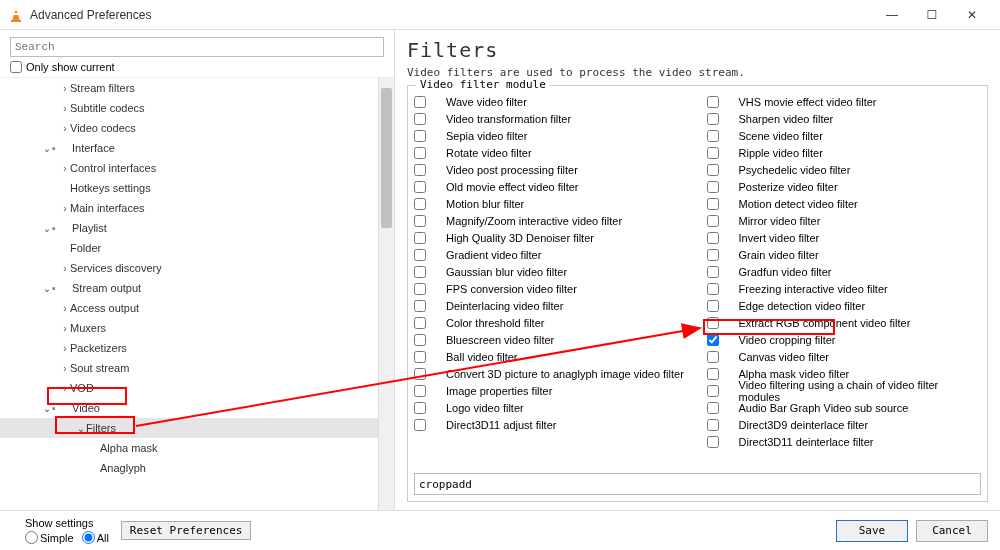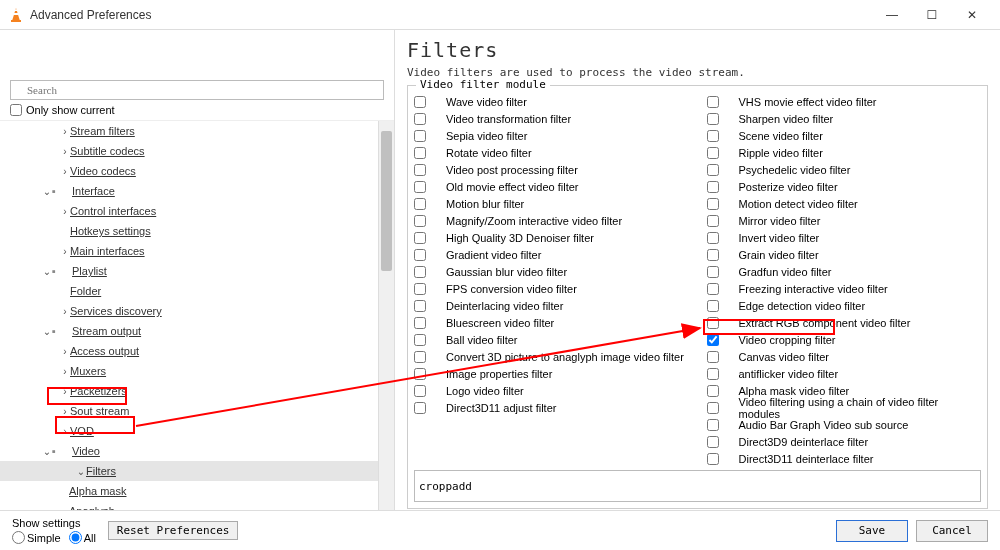--- a/index.html
+++ b/index.html
@@ -9,49 +9,49 @@
   .titlebar-icon { width: 16px; height: 16px; margin-right: 6px; }
   .titlebar-icon svg { width: 16px; height: 16px; }
   .titlebar-title { flex: 1; }
   .win-controls { display: flex; gap: 0; }
   .win-btn { width: 40px; height: 28px; display: flex; align-items: center; justify-content: center; font-size: 12px; }
 
   .content { display: flex; height: calc(100% - 30px - 40px); }
 
   .sidebar { width: 395px; border-right: 1px solid #ddd; display: flex; flex-direction: column; padding: 6px 0 0 0; }
   .sidebar-top { padding: 0 10px; }
-  .search { width: 100%; height: 20px; border: 1px solid #bbb; font-size: 11px; padding: 0 16px; color: #888; font-family: Liberation Serif, serif; margin-top: 44px; }
+  .search { width: 100%; height: 20px; border: 1px solid #bbb; font-size: 11px; padding: 0 4px; color: #888; font-family: Liberation Mono, monospace; }
   .only-current { display: flex; align-items: center; gap: 4px; font-size: 11px; margin-top: 4px; font-family: monospace; }
   .only-current input { width: 12px; height: 12px; }
   .tree { flex: 1; overflow: hidden; margin-top: 4px; border-top: 1px solid #eee; position: relative; padding-right: 16px; }
   .scrollbar { position: absolute; right: 0; top: 0; bottom: 0; width: 16px; background: #f0f0f0; border-left: 1px solid #ddd; }
   .scrollbar-thumb { position: absolute; left: 2px; right: 2px; top: 10px; height: 140px; background: #c0c0c0; border-radius: 2px; }
   .tree-item { display: flex; align-items: center; height: 20px; font-size: 11px; color: #333; }
   .tree-item .chev { width: 10px; display: inline-block; text-align: center; color: #555; font-size: 10px; }
-  .tree-item .label { white-space: nowrap; text-decoration: underline; }
+  .tree-item .label { white-space: nowrap; }
   .tree-item.sel { background: #e5e5e5; }
   .indent0 { padding-left: 60px; }
   .indent-top { padding-left: 42px; }
   .indent-top .folder-icon { width: 16px; margin-right: 4px; }
   .indent1 { padding-left: 76px; }
-  .indent2 { padding-left: 59px; }
+  .indent2 { padding-left: 90px; }
 
   .main { flex: 1; padding: 8px 12px 8px 12px; overflow: hidden; display: flex; flex-direction: column; }
   .main-title { font-family: monospace; font-size: 20px; color: #333; letter-spacing: 1px; margin-bottom: 4px; }
   .main-desc { font-family: monospace; font-size: 11px; color: #333; margin-bottom: 6px; }
   .fieldset { border: 1px solid #ccc; flex: 1; padding: 8px 6px 6px 6px; position: relative; display: flex; flex-direction: column; }
   .legend { position: absolute; top: -8px; left: 8px; background: #fff; padding: 0 4px; font-family: monospace; font-size: 11px; }
   .filter-cols { flex: 1; display: flex; gap: 18px; }
   .filter-col { flex: 1; display: flex; flex-direction: column; gap: 2px; }
   .cb-row { display: flex; align-items: center; gap: 20px; font-family: monospace; font-size: 11px; height: 15px; }
   .cb-row input { width: 12px; height: 12px; }
-  .bottom-input { margin-top: 4px; border: 1px solid #bbb; height: 32px; font-family: monospace; font-size: 11px; padding: 0 4px; }
+  .bottom-input { margin-top: 4px; border: 1px solid #bbb; height: 22px; font-family: monospace; font-size: 11px; padding: 0 4px; }
 
   .footer { height: 40px; border-top: 1px solid #ddd; display: flex; align-items: center; padding: 0 12px; font-size: 11px; }
-  .show-settings { display: flex; flex-direction: column; gap: 2px; font-family: monospace; }
+  .show-settings { display: flex; flex-direction: column; gap: 2px; font-family: monospace; margin-left: 13px; }
   .radio-row { display: flex; align-items: center; gap: 8px; }
   .radio-row label { display: flex; align-items: center; gap: 2px; }
   .reset-btn { margin-left: 12px; padding: 2px 8px; border: 1px solid #aaa; background: #f0f0f0; font-family: monospace; font-size: 11px; }
   .footer-spacer { flex: 1; }
   .save-btn, .cancel-btn { width: 72px; height: 22px; border: 1px solid #aaa; background: #f0f0f0; font-family: monospace; font-size: 11px; margin-left: 8px; }
   .save-btn { border: 1px solid #2a6fd6; }
 
   
   .redbox { position: absolute; border: 2px solid red; pointer-events: none; z-index: 100; }
   svg.arrow { position: absolute; z-index: 99; pointer-events: none; }
@@ -230,20 +230,24 @@
             <label class="cb-row">
               <input type="checkbox" style="">
               <span>FPS conversion video filter</span>
             </label>
             <label class="cb-row">
               <input type="checkbox" style="">
               <span>Deinterlacing video filter</span>
             </label>
             <label class="cb-row">
               <input type="checkbox" style="">
+              <span>Color threshold filter</span>
+            </label>
+            <label class="cb-row">
+              <input type="checkbox" style="">
               <span>Bluescreen video filter</span>
             </label>
             <label class="cb-row">
               <input type="checkbox" style="">
               <span>Ball video filter</span>
             </label>
             <label class="cb-row">
               <input type="checkbox" style="">
               <span>Convert 3D picture to anaglyph image video filter</span>
             </label>
@@ -317,24 +321,20 @@
               <input type="checkbox" style="">
               <span>Extract RGB component video filter</span>
             </label>
             <label class="cb-row">
               <input type="checkbox" checked="" style="">
               <span>Video cropping filter</span>
             </label>
             <label class="cb-row">
               <input type="checkbox" style="">
               <span>Canvas video filter</span>
-            </label>
-            <label class="cb-row">
-              <input type="checkbox" style="">
-              <span>antiflicker video filter</span>
             </label>
             <label class="cb-row">
               <input type="checkbox" style="">
               <span>Alpha mask video filter</span>
             </label>
             <label class="cb-row">
               <input type="checkbox" style="">
               <span>Video filtering using a chain of video filter modules</span>
             </label>
             <label class="cb-row">

